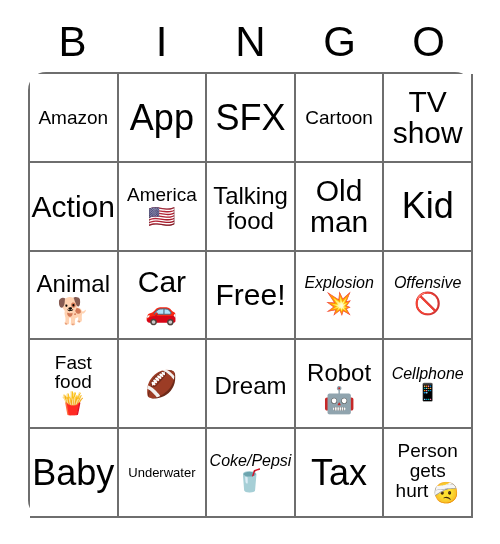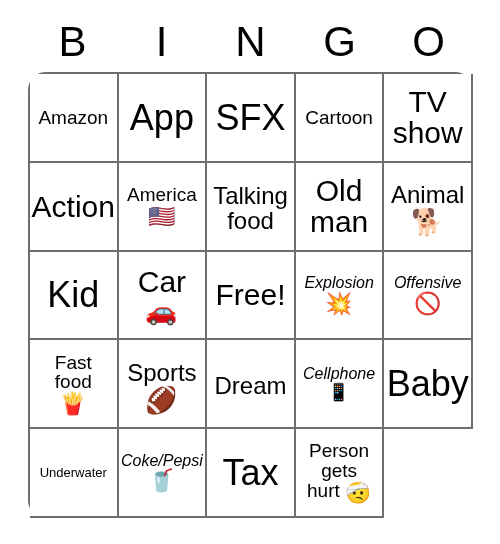--- a/index.html
+++ b/index.html
@@ -143,26 +143,26 @@
     </div>
     <div class="cell">
       <span class="cell-text fs-lg">Talking
 food</span>
     </div>
     <div class="cell">
       <span class="cell-text fs-xl">Old
 man</span>
     </div>
     <div class="cell">
+      <span class="cell-text fs-xxl">Kid</span>
+    </div>
+
+    <div class="cell">
       <span class="cell-text fs-lg">Animal</span>
       <span class="cell-emoji em-lg">🐕</span>
-    </div>
-
-    <div class="cell">
-      <span class="cell-text fs-xxl">Kid</span>
     </div>
     <div class="cell">
       <span class="cell-text fs-xl">Car</span>
       <span class="cell-emoji em-lg">🚗</span>
     </div>
     <div class="cell">
       <span class="cell-text fs-xl">Free!</span>
     </div>
     <div class="cell">
       <span class="cell-text fs-sm">Explosion</span>
@@ -172,25 +172,28 @@
       <span class="cell-text fs-sm">Offensive</span>
       <span class="cell-emoji em-md">🚫</span>
     </div>
 
     <div class="cell">
       <span class="cell-text fs-md">Fast
 food</span>
       <span class="cell-emoji em-md">🍟</span>
     </div>
     <div class="cell">
-      <span class="cell-text fs-lg">Sports</span>
       <span class="cell-emoji em-lg">🏈</span>
     </div>
     <div class="cell">
       <span class="cell-text fs-lg">Dream</span>
+    </div>
+    <div class="cell">
+      <span class="cell-text fs-lg">Robot</span>
+      <span class="cell-emoji em-lg">🤖</span>
     </div>
     <div class="cell">
       <span class="cell-text fs-sm">Cellphone</span>
       <span class="cell-emoji em-sm">📱</span>
     </div>
 
     <div class="cell">
       <span class="cell-text fs-xxl">Baby</span>
     </div>
     <div class="cell">

